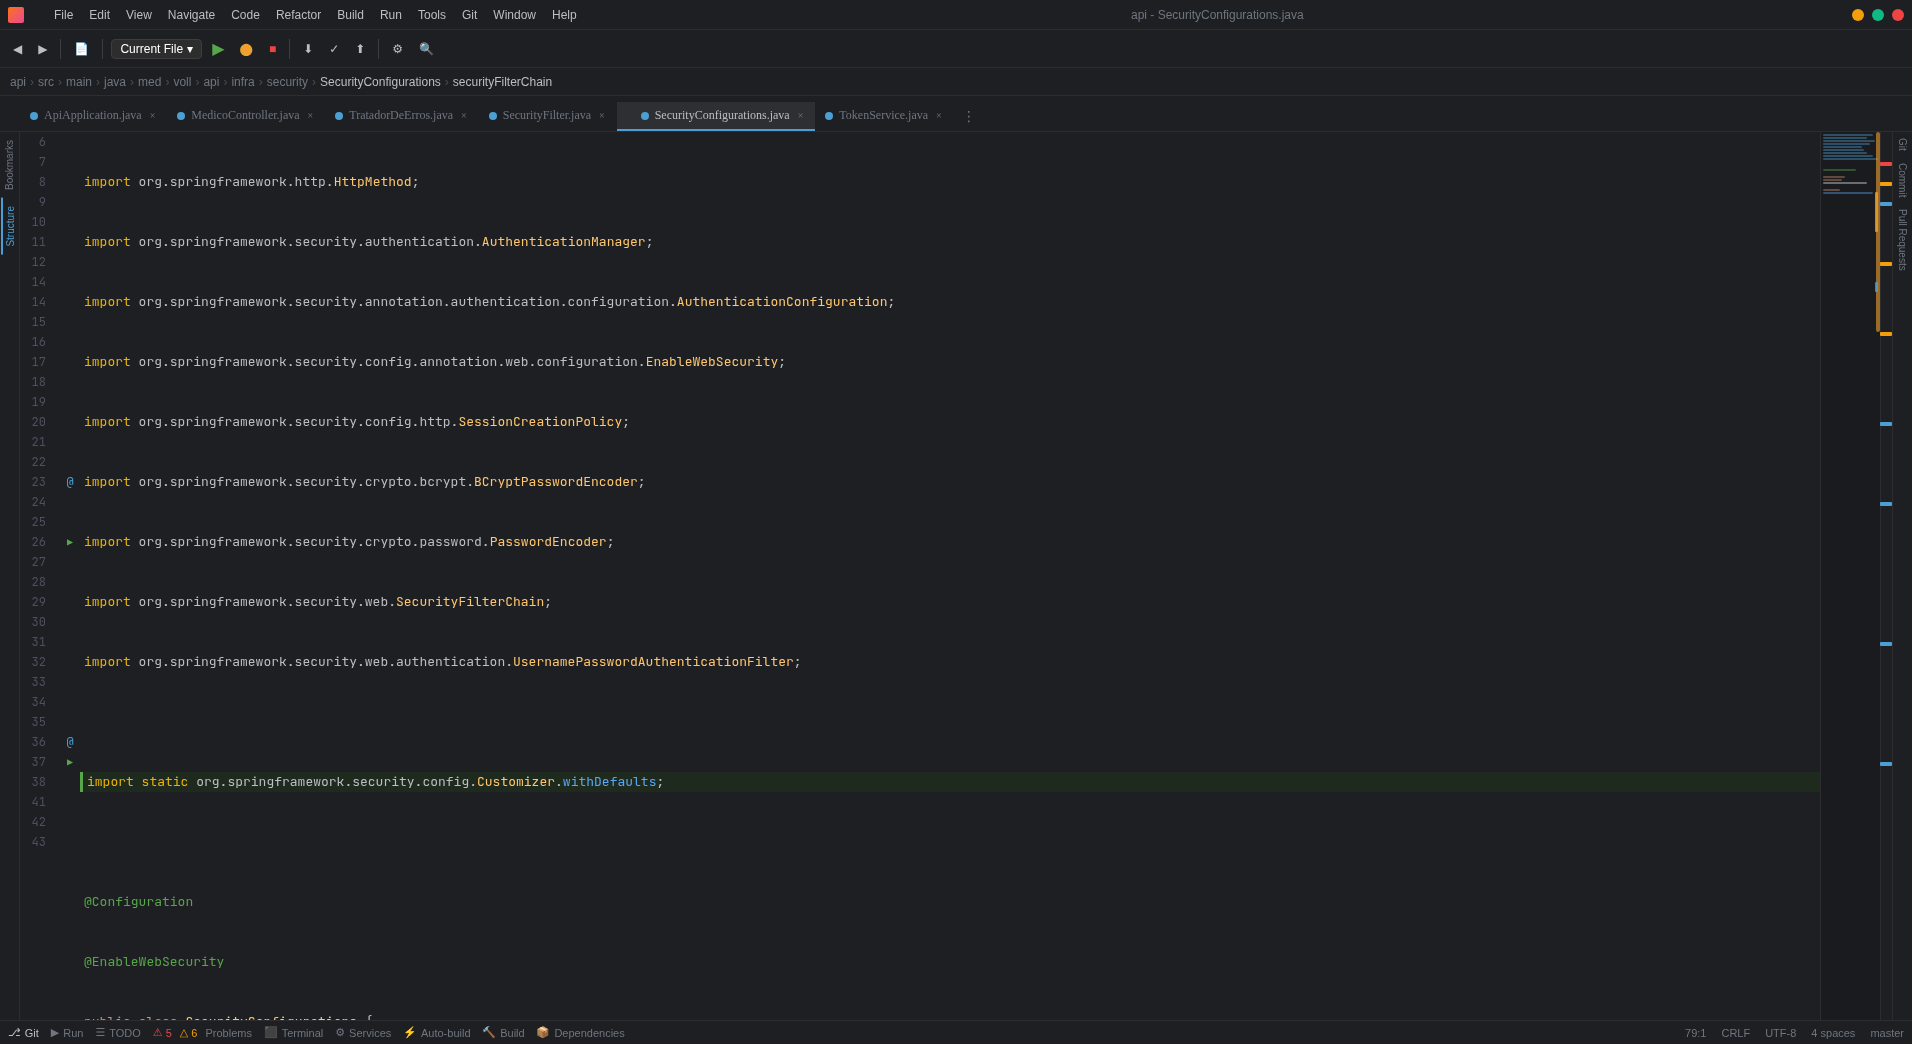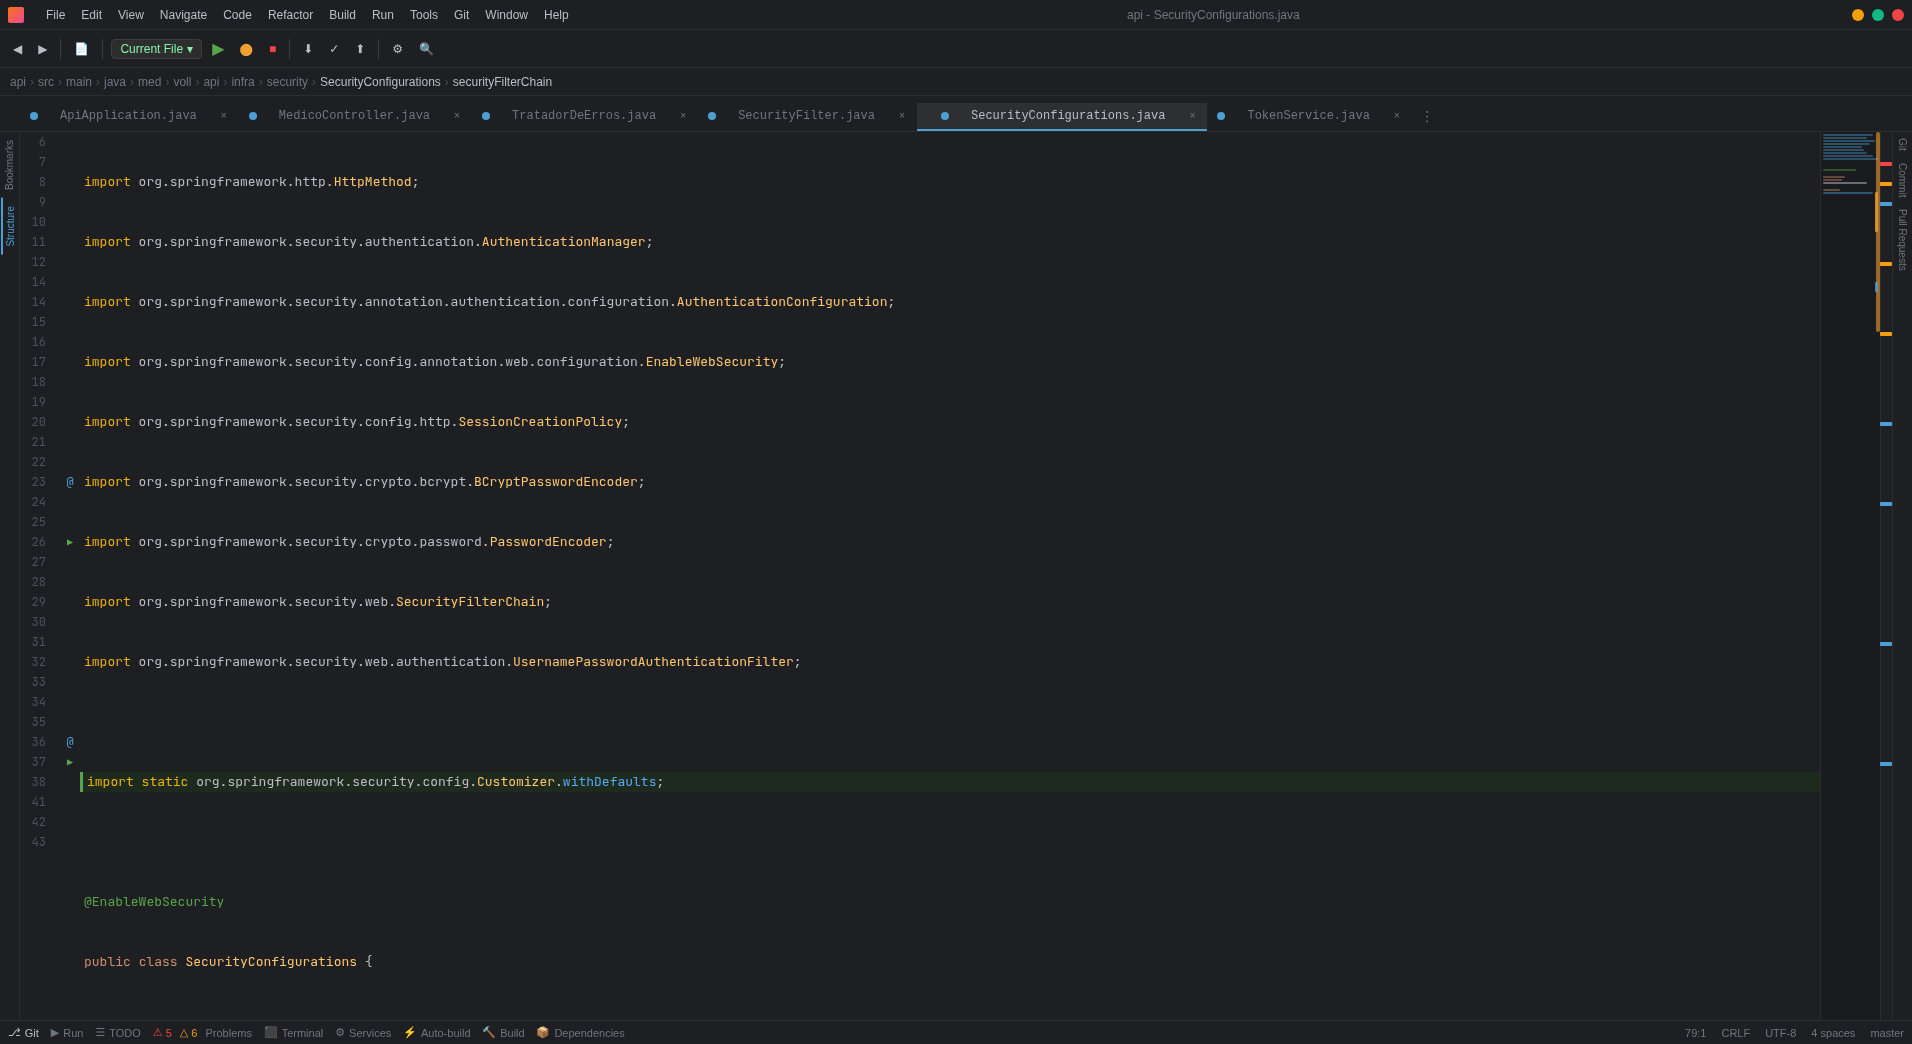--- a/index.html
+++ b/index.html
@@ -19,21 +19,21 @@
     #title-bar {
       background: #1e1f22;
       height: 30px;
       display: flex;
       align-items: center;
       justify-content: space-between;
       padding: 0 8px;
       flex-shrink: 0;
       border-bottom: 1px solid #2d2d2d;
     }
-    .title-left { display: flex; align-items: center; gap: 16px; }
+    .title-left { display: flex; align-items: center; gap: 24px; }
     .title-logo { width: 16px; height: 16px; background: linear-gradient(135deg, #f97316, #ec4899); border-radius: 2px; }
     .title-menu { display: flex; gap: 4px; }
     .title-menu span {
       color: #bcbec4;
       font-size: 12px;
       padding: 2px 6px;
       cursor: pointer;
       font-family: sans-serif;
     }
     .title-center { color: #6e7681; font-size: 12px; font-family: sans-serif; }
@@ -69,21 +69,21 @@
       gap: 3px;
     }
     .toolbar-separator {
       width: 1px; height: 20px; background: #3d3d3d; margin: 0 2px;
     }
     .run-scope {
       background: #2d2d2d;
       border: 1px solid #3d3d3d;
       border-radius: 4px;
       padding: 2px 8px;
-      color: #86efac;
+      color: #ffffff;
       font-size: 12px;
       display: flex;
       align-items: center;
       gap: 4px;
       cursor: pointer;
       font-family: sans-serif;
     }
     .run-btn {
       background: none;
       border: none;
@@ -116,27 +116,27 @@
       height: 36px;
       display: flex;
       align-items: flex-end;
       border-bottom: 1px solid #2d2d2d;
       flex-shrink: 0;
       padding-left: 20px;
     }
     .tab {
       display: flex;
       align-items: center;
-      gap: 22px;
+      gap: 6px;
       padding: 6px 10px;
       font-size: 12px;
       cursor: pointer;
       border-bottom: 2px solid transparent;
       color: #6e7681;
-      font-family: Liberation Mono, monospace;
+      font-family: Liberation Serif, serif;
       white-space: nowrap;
       position: relative;
       background: #1e1f22;
     }
     .tab.active {
       color: #bcbec4;
       background: #2d2f33;
       border-bottom: 2px solid #4c9fd4;
       padding-left: 24px;
     }
@@ -500,20 +500,23 @@
       </div>
       <div class="code-line">
         <span class="kw2">import</span><span> org.springframework.security.web.authentication.</span><span class="cls">UsernamePasswordAuthenticationFilter</span><span>;</span>
       </div>
       <div class="code-line">&nbsp;</div>
       <div class="code-line warning-line" style="border-left:3px solid #57a64a; background:#1f2a1f;">
         <span class="kw2">import static</span><span> org.springframework.security.config.</span><span class="cls">Customizer</span><span>.</span><span class="fn">withDefaults</span><span>;</span>
       </div>
       <div class="code-line">&nbsp;</div>
       <div class="code-line">
+        <span class="kw3">@Configuration</span>
+      </div>
+      <div class="code-line">
         <span class="kw3">@EnableWebSecurity</span>
       </div>
       <div class="code-line">
         <span class="kw">public</span><span> </span><span class="kw">class</span><span> </span><span class="cls">SecurityConfigurations</span><span> {</span>
       </div>
       
       
       
       
       

